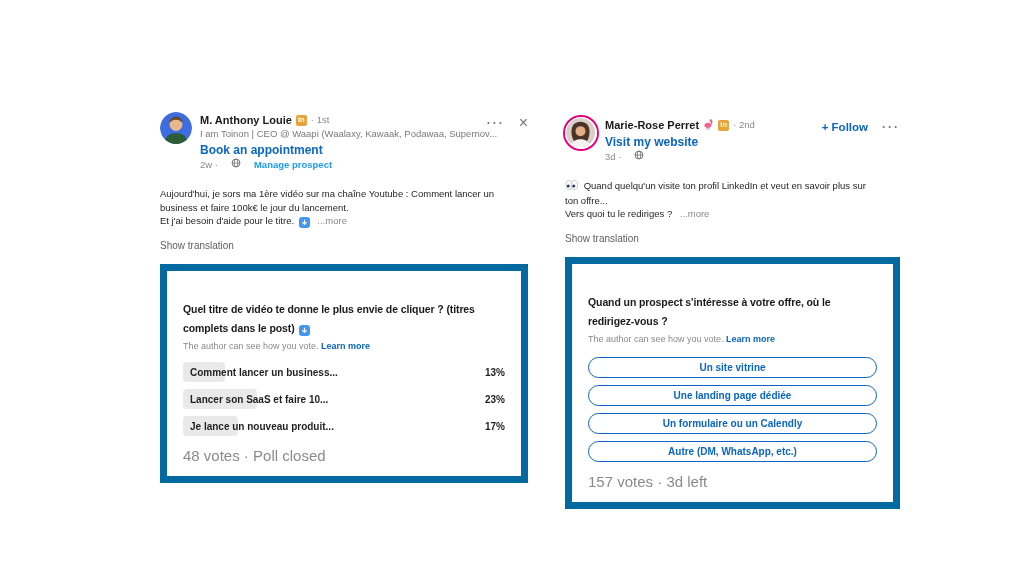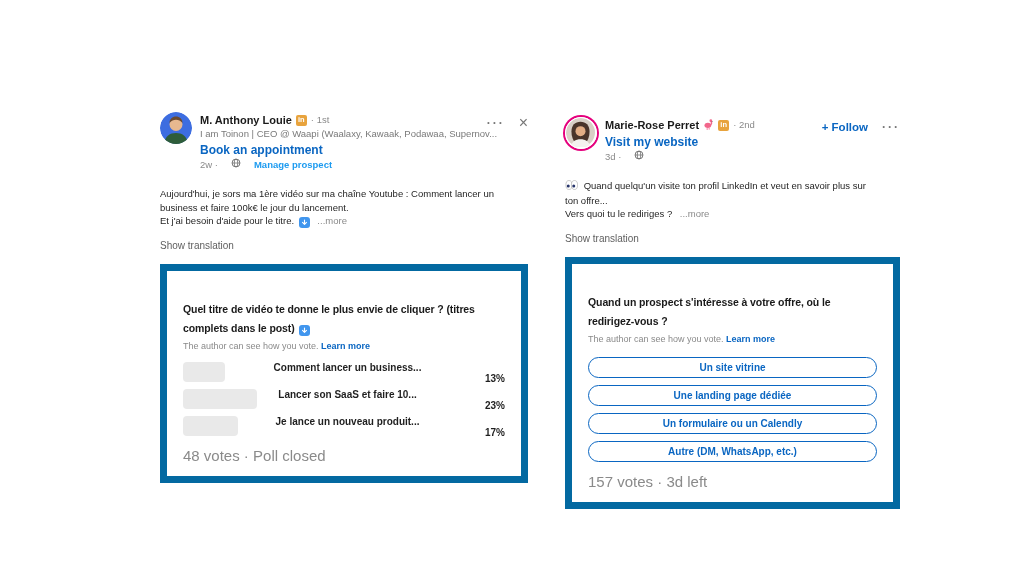--- a/index.html
+++ b/index.html
@@ -41,21 +41,21 @@
   .eyes-ico { display:inline-block; vertical-align:-1px; margin-right:3px; }
   .flamingo-ico { display:inline-block; vertical-align:-1px; }
   .globe-ico { display:inline-block; vertical-align:-1px; }
 
   
   .poll-card { margin-top:13px; border:7px solid #0369a1; border-radius:0; background:#fff; padding:29px 16px 12px; }
   .poll-question { font-size:10.5px; font-weight:700; line-height:19px; letter-spacing:-0.1px; color:#1a1a1a; white-space:nowrap; }
   .poll-disclaimer { margin-top:1px; font-size:9px; color:#8a8a8a; line-height:14px; }
   .learn-more { color:#0a66c2; font-weight:700; cursor:pointer; }
   .poll-options { margin-top:9px; }
-  .poll-row { position:relative; height:20px; margin-bottom:7px; display:flex; align-items:center; cursor:pointer;flex-direction:column; }
+  .poll-row { position:relative; height:20px; margin-bottom:7px; display:flex; align-items:center; cursor:pointer; }
   .poll-bar { position:absolute; left:0; top:0; height:20px; background:#e9e9e9; border-radius:4px; }
   .poll-bar.sel { background:#cfe4f7; }
   .poll-label { position:relative; z-index:1; padding-left:7px; font-size:10px; font-weight:700; color:#1f1f1f; white-space:nowrap; }
   .poll-pct { position:relative; z-index:1; margin-left:auto; font-size:10px; font-weight:700; color:#1f1f1f; }
   .poll-footer { margin-top:11px; font-size:15px; color:#8a8a8a; }
 
   
   .poll-btn { display:flex; align-items:center; justify-content:center; width:100%; height:21px; margin-bottom:7px; background:#fff; border:1px solid #0a66c2; border-radius:11px; color:#0a66c2; font-size:10px; font-weight:700; font-family:inherit; cursor:pointer; }
 </style>
 </head>

